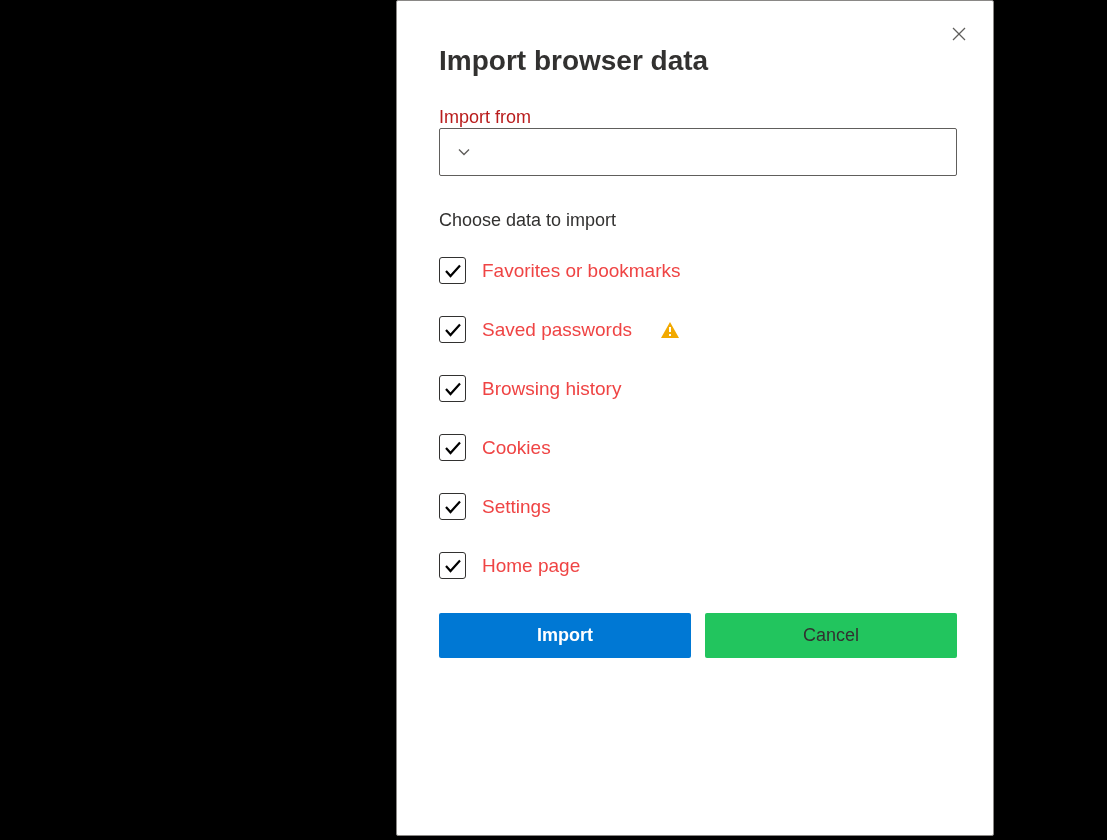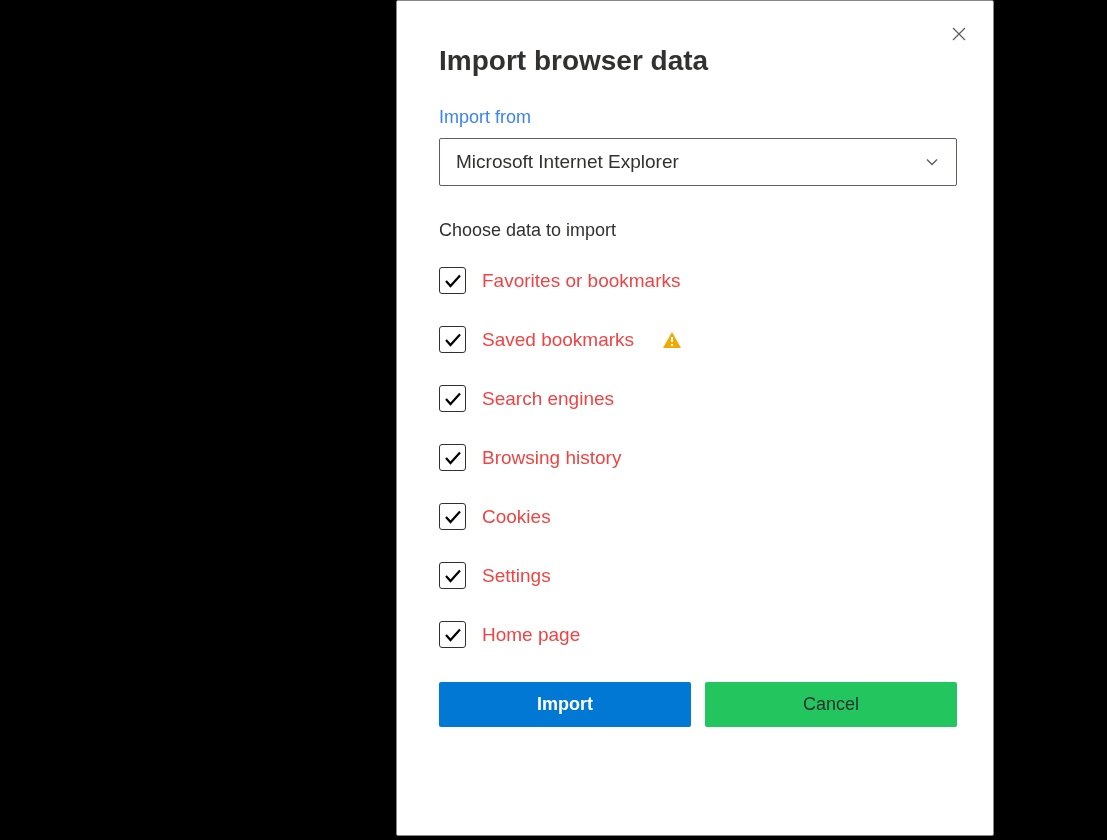--- a/index.html
+++ b/index.html
@@ -39,22 +39,21 @@
     .close-btn svg { width: 16px; height: 16px; }
     .title {
       font-size: 28px;
       font-weight: 600;
       color: #323130;
       margin-bottom: 30px;
       margin-top: 8px;
     }
     .label {
       font-size: 18px;
-      color: #3b82f6;
-      margin-bottom: 10px;
+      color: #b91c1c;
     }
     .select-box {
       width: 100%;
       height: 48px;
       border: 1px solid #605e5c;
       border-radius: 2px;
       display: flex;
       align-items: center;
       justify-content: space-between;
       padding: 0 16px;
@@ -138,21 +137,20 @@
         <line x1="14" y1="2" x2="2" y2="14"></line>
       </svg>
     </span>
   </button>
 
   <h1 class="title">Import browser data</h1>
 
   <div class="label">Import from</div>
 
   <div class="select-box">
-    <span>Microsoft Internet Explorer</span>
     <span class="chev">
       <svg viewBox="0 0 16 16" fill="none" stroke="currentColor" stroke-width="1.4">
         <polyline points="3,5.5 8,10.5 13,5.5"></polyline>
       </svg>
     </span>
   </div>
 
   <div class="section-label">Choose data to import</div>
 
   <div>
@@ -164,38 +162,30 @@
       </div>
       <span class="check-label">Favorites or bookmarks</span>
     </div>
 
     <div class="check-row">
       <div class="checkbox">
         <svg viewBox="0 0 18 16" fill="none" stroke="#000" stroke-width="2.2">
             <polyline points="2,8 6.5,13 16,2.5"></polyline>
           </svg>
       </div>
-      <span class="check-label">Saved bookmarks</span>
+      <span class="check-label">Saved passwords</span>
       <span class="warn-icon">
         <svg viewBox="0 0 20 18">
           <path d="M10 1 L19 17 L1 17 Z" fill="#f2a900"></path>
           <rect x="9" y="6" width="2" height="5" fill="#fff"></rect>
           <rect x="9" y="13" width="2" height="2" fill="#fff"></rect>
         </svg>
       </span>
     </div>
 
-    <div class="check-row">
-      <div class="checkbox">
-        <svg viewBox="0 0 18 16" fill="none" stroke="#000" stroke-width="2.2">
-            <polyline points="2,8 6.5,13 16,2.5"></polyline>
-          </svg>
-      </div>
-      <span class="check-label">Search engines</span>
-    </div>
 
     <div class="check-row">
       <div class="checkbox">
         <svg viewBox="0 0 18 16" fill="none" stroke="#000" stroke-width="2.2">
             <polyline points="2,8 6.5,13 16,2.5"></polyline>
           </svg>
       </div>
       <span class="check-label">Browsing history</span>
     </div>
 

